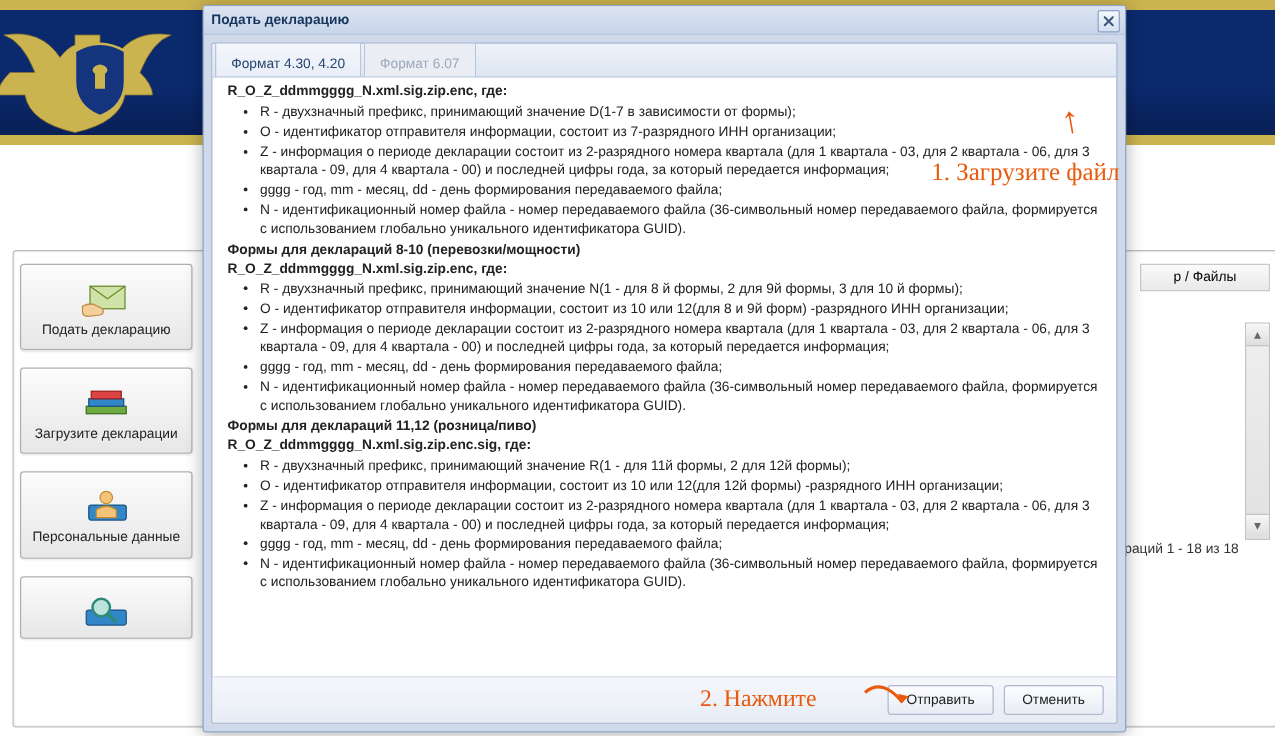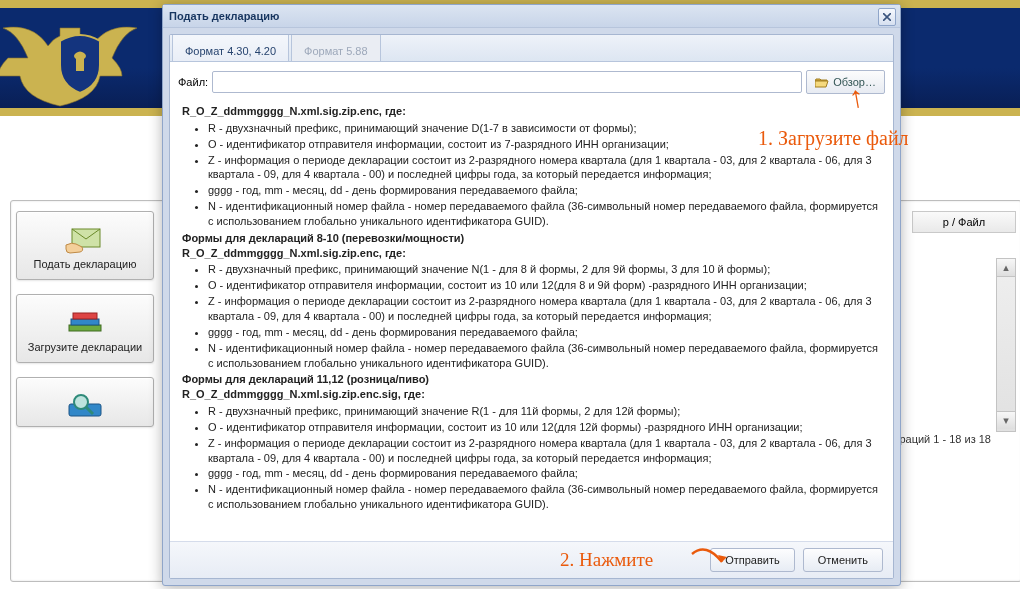--- a/index.html
+++ b/index.html
@@ -33,21 +33,21 @@
   .file-input { flex:1; height:20px; border:1px solid #aeb9cf; border-radius:2px; }
   .browse-btn { height:22px; border:1px solid #aeb9cf; border-radius:2px; background:linear-gradient(#fcfcfc,#e7ebf2); display:flex; align-items:center; padding:0 8px; gap:4px; cursor:pointer; font-size:11px; color:#355; }
   .browse-btn svg { width:14px; height:12px; }
   .content { padding:4px 12px 8px; flex:1; overflow:auto; font-size:11px; color:#222; line-height:1.35; }
   .content ul { margin:2px 0 2px 26px; padding:0; }
   .content li { margin:1px 0; }
   .content .b { font-weight:bold; }
   .dlg-footer { border-top:1px solid #d5dceb; background:linear-gradient(#f5f7fb,#e7ecf5); padding:6px 10px; display:flex; justify-content:flex-end; gap:8px; }
   .dlg-footer button { height:24px; border:1px solid #aeb9cf; border-radius:3px; background:linear-gradient(#fdfdfe,#e7ecf4); padding:0 14px; font-size:11px; cursor:pointer; color:#222; }
   
-  .anno1 { position:absolute; left:745px; top:127px; font-family:"Comic Sans MS","Segoe Script",cursive; font-size:20px; color:#ea5a0c;margin-left:13px; }
+  .anno1 { position:absolute; left:745px; top:127px; font-family:"Comic Sans MS","Segoe Script",cursive; font-size:20px; color:#ea5a0c; }
   .arrow1 { position:absolute; left:849px; top:80px; font-family:"Comic Sans MS",cursive; font-size:30px; color:#ea5a0c; transform:rotate(-10deg); }
   .anno2 { position:absolute; left:560px; top:549px; font-family:"Comic Sans MS","Segoe Script",cursive; font-size:19px; color:#ea5a0c; }
   .arrow2 { position:absolute; left:690px; top:544px; }
   .arrow2 svg { width:40px; height:30px; }
 </style>
 </head>
 <body>
 
 <div class="bg">
   <div class="hdr">
@@ -77,34 +77,44 @@
       <div class="sbtn">
         <div class="ico">
           <svg width="40" height="30" viewBox="0 0 40 30">
               <rect x="4" y="18" width="32" height="6" fill="#6daa3f" stroke="#3f6b20"></rect>
               <rect x="6" y="12" width="28" height="6" fill="#3187c8" stroke="#1c5486"></rect>
               <rect x="8" y="6" width="24" height="6" fill="#d44" stroke="#9a2222"></rect>
             </svg>
         </div>
         <div class="lbl">Загрузите декларации</div>
       </div>
+      <div class="sbtn">
+        <div class="ico">
+          <svg width="40" height="34" viewBox="0 0 40 34">
+              <rect x="6" y="16" width="30" height="12" rx="2" fill="#3187c8" stroke="#1c5486"></rect>
+              <circle cx="20" cy="10" r="5" fill="#f4c37a" stroke="#c78b2e"></circle>
+              <path d="M12 20 q8 -6 16 0 v6 h-16z" fill="#f4c37a" stroke="#c78b2e"></path>
+            </svg>
+        </div>
+        <div class="lbl">Персональные данные</div>
+      </div>
       <div class="sbtn" style="padding-bottom:4px;">
         <div class="ico">
           <svg width="40" height="30" viewBox="0 0 40 30">
               <rect x="4" y="14" width="32" height="12" rx="2" fill="#3187c8" stroke="#1c5486"></rect>
               <circle cx="16" cy="12" r="7" fill="#bde3dd" stroke="#2e8a79" stroke-width="2"></circle>
               <line x1="21" y1="17" x2="28" y2="24" stroke="#2e8a79" stroke-width="3"></line>
             </svg>
         </div>
       </div>
     </div>
 
     <div class="right-pane">
       <div class="col-head">
-        <div class="cell"><span>р / Файл</span></div>
+        <div class="cell"><span>р / Файлы</span></div>
       </div>
     </div>
     <div class="scroll">
       <div class="btn">▴</div>
       <div style="height:134px;"></div>
       <div class="btn dn">▾</div>
     </div>
     <div class="status-right">лараций 1 - 18 из 18</div>
   </div>
 </div>
@@ -112,32 +122,21 @@
 <div class="dialog">
   <div class="dlg-title">Подать декларацию</div>
   <div class="dlg-close">
     <svg viewBox="0 0 8 8">
         <path d="M0 0 L8 8 M8 0 L0 8" stroke="#3a547e" stroke-width="1.6"></path>
       </svg>
   </div>
   <div class="dlg-body">
     <div class="tabs">
       <div class="tab"><span>Формат 4.30, 4.20</span></div>
-      <div class="tab inactive"><span>Формат 5.88</span></div>
-    </div>
-    <div class="file-row">
-      <label>Файл:</label>
-      <div class="file-input"></div>
-      <div class="browse-btn">
-        <svg viewBox="0 0 14 12">
-            <path d="M1 3 h4 l1 1 h6 v1 h-12z" fill="#d9b24a" stroke="#a27e20"></path>
-            <path d="M0 5 h13 l-2 6 h-11z" fill="#f5d97d" stroke="#a27e20"></path>
-          </svg>
-        <span>Обзор…</span>
-      </div>
+      <div class="tab inactive"><span>Формат 6.07</span></div>
     </div>
 
     <div class="content">
 
       <div class="b">R_O_Z_ddmmgggg_N.xml.sig.zip.enc, где:</div>
       <ul id="sec1">
           <li>R - двухзначный префикс, принимающий значение D(1-7 в зависимости от формы);</li>
           <li>O - идентификатор отправителя информации, состоит из 7-разрядного ИНН организации;</li>
           <li>Z - информация о периоде декларации состоит из 2-разрядного номера квартала (для 1 квартала - 03, для 2 квартала - 06, для 3 квартала - 09, для 4 квартала - 00) и последней цифры года, за который передается информация;</li>
           <li>gggg - год, mm - месяц, dd - день формирования передаваемого файла;</li>

